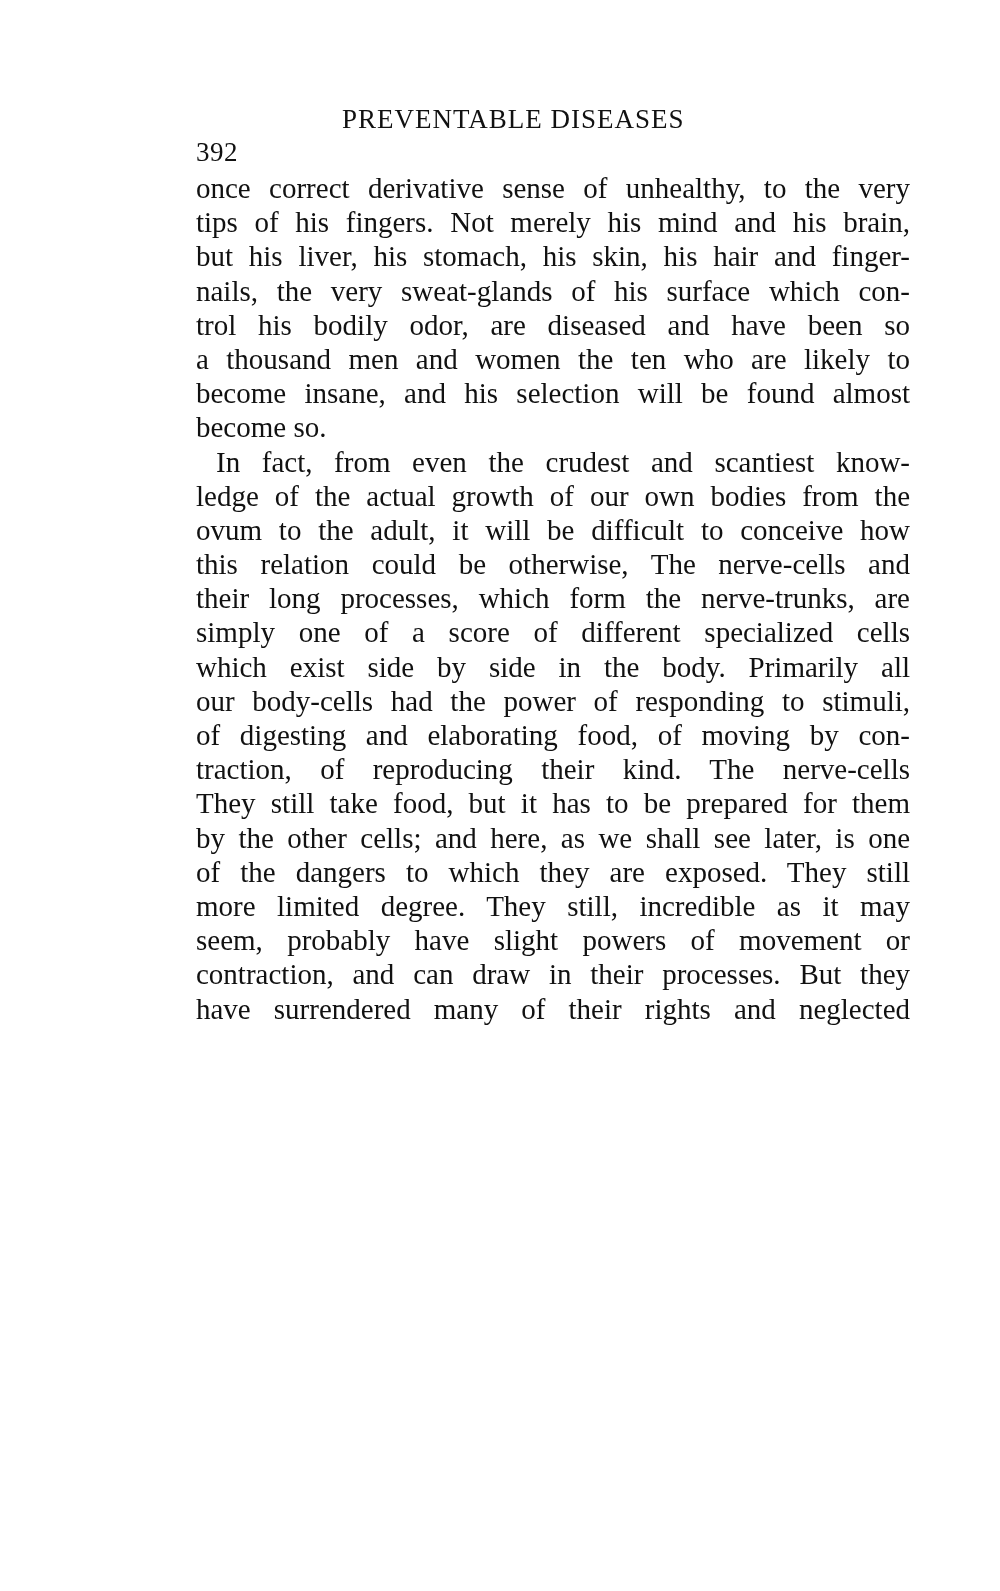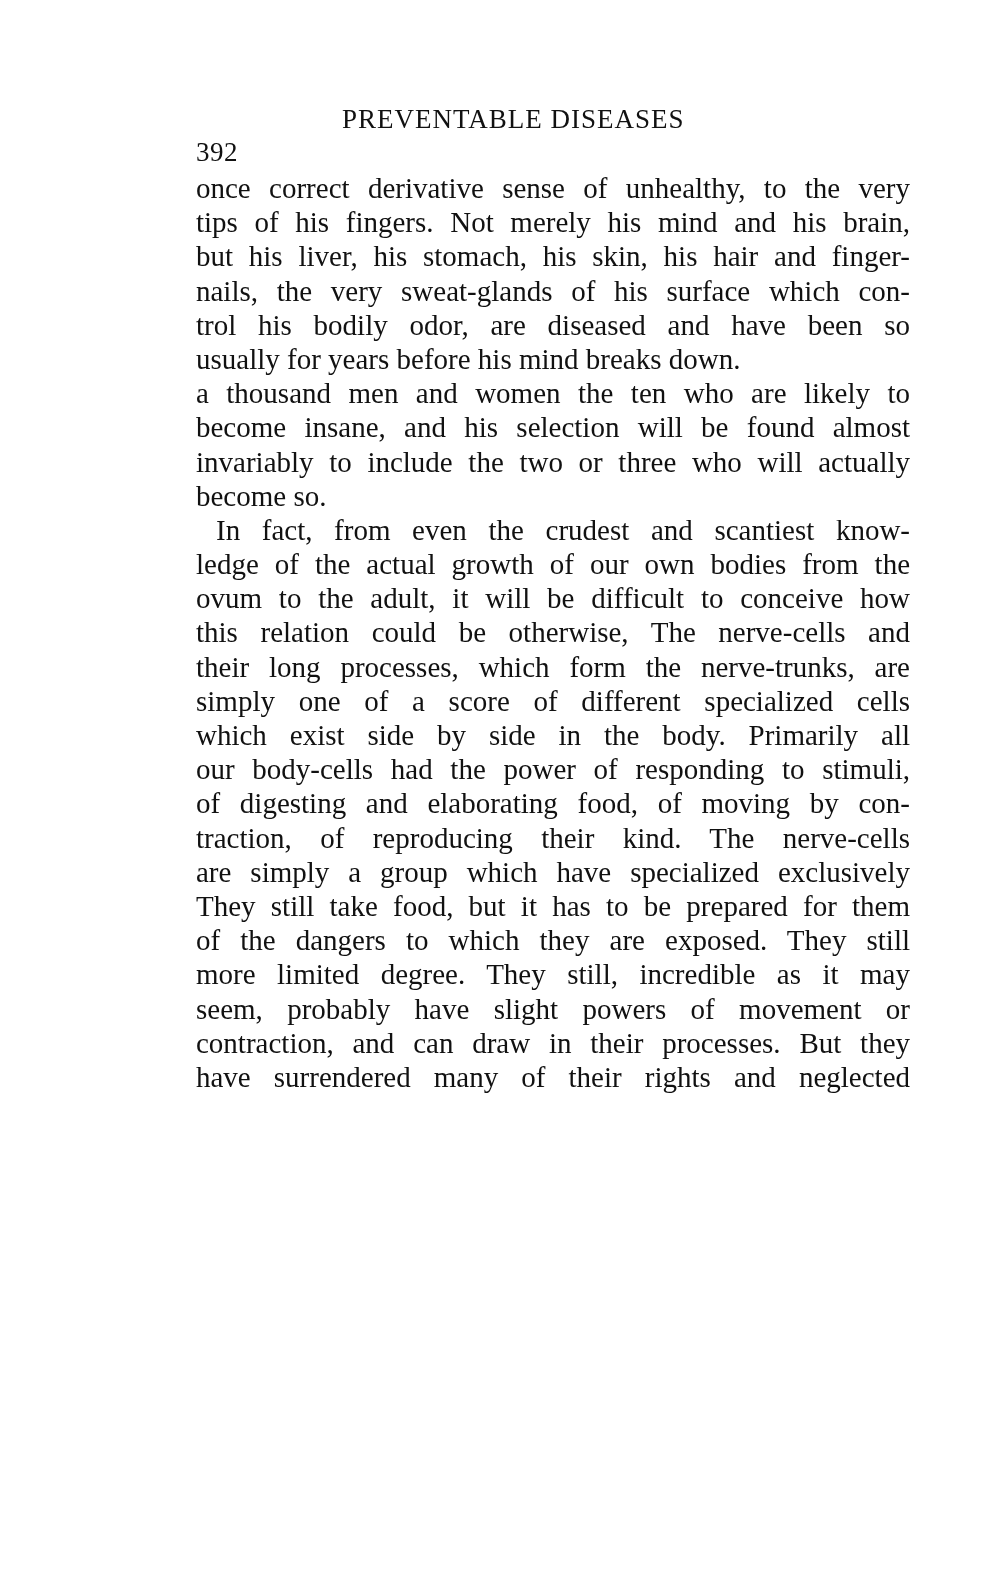--- a/index.html
+++ b/index.html
@@ -74,43 +74,41 @@
   </div>
 
   <div class="body-text">
 
     <div>
       <span class="line">once correct derivative sense of unhealthy, to the very</span>
       <span class="line">tips of his fingers. Not merely his mind and his brain,</span>
       <span class="line">but his liver, his stomach, his skin, his hair and finger-</span>
       <span class="line">nails, the very sweat-glands of his surface which con-</span>
       <span class="line">trol his bodily odor, are diseased and have been so</span>
-      <span class="line last">usually for years before his mind breaks down.</span>
     </div>
 
     <div>
       <span class="line">a thousand men and women the ten who are likely to</span>
       <span class="line">become insane, and his selection will be found almost</span>
-      <span class="line">invariably to include the two or three who will actually</span>
       <span class="line last">become so.</span>
     </div>
 
     <div>
       <span class="line indent">In fact, from even the crudest and scantiest know-</span>
       <span class="line">ledge of the actual growth of our own bodies from the</span>
       <span class="line">ovum to the adult, it will be difficult to conceive how</span>
       <span class="line">this relation could be otherwise, The nerve-cells and</span>
       <span class="line">their long processes, which form the nerve-trunks, are</span>
       <span class="line">simply one of a score of different specialized cells</span>
       <span class="line">which exist side by side in the body. Primarily all</span>
       <span class="line">our body-cells had the power of responding to stimuli,</span>
       <span class="line">of digesting and elaborating food, of moving by con-</span>
       <span class="line">traction, of reproducing their kind. The nerve-cells</span>
-      <span class="line">are simply a group which have specialized exclusively</span>
       <span class="line">They still take food, but it has to be prepared for them</span>
+      <span class="line">by the other cells; and here, as we shall see later, is one</span>
       <span class="line">of the dangers to which they are exposed. They still</span>
       <span class="line">more limited degree. They still, incredible as it may</span>
       <span class="line">seem, probably have slight powers of movement or</span>
       <span class="line">contraction, and can draw in their processes. But they</span>
       <span class="line">have surrendered many of their rights and neglected</span>
     </div>
   </div>
 </div>
 
 </body></html>

